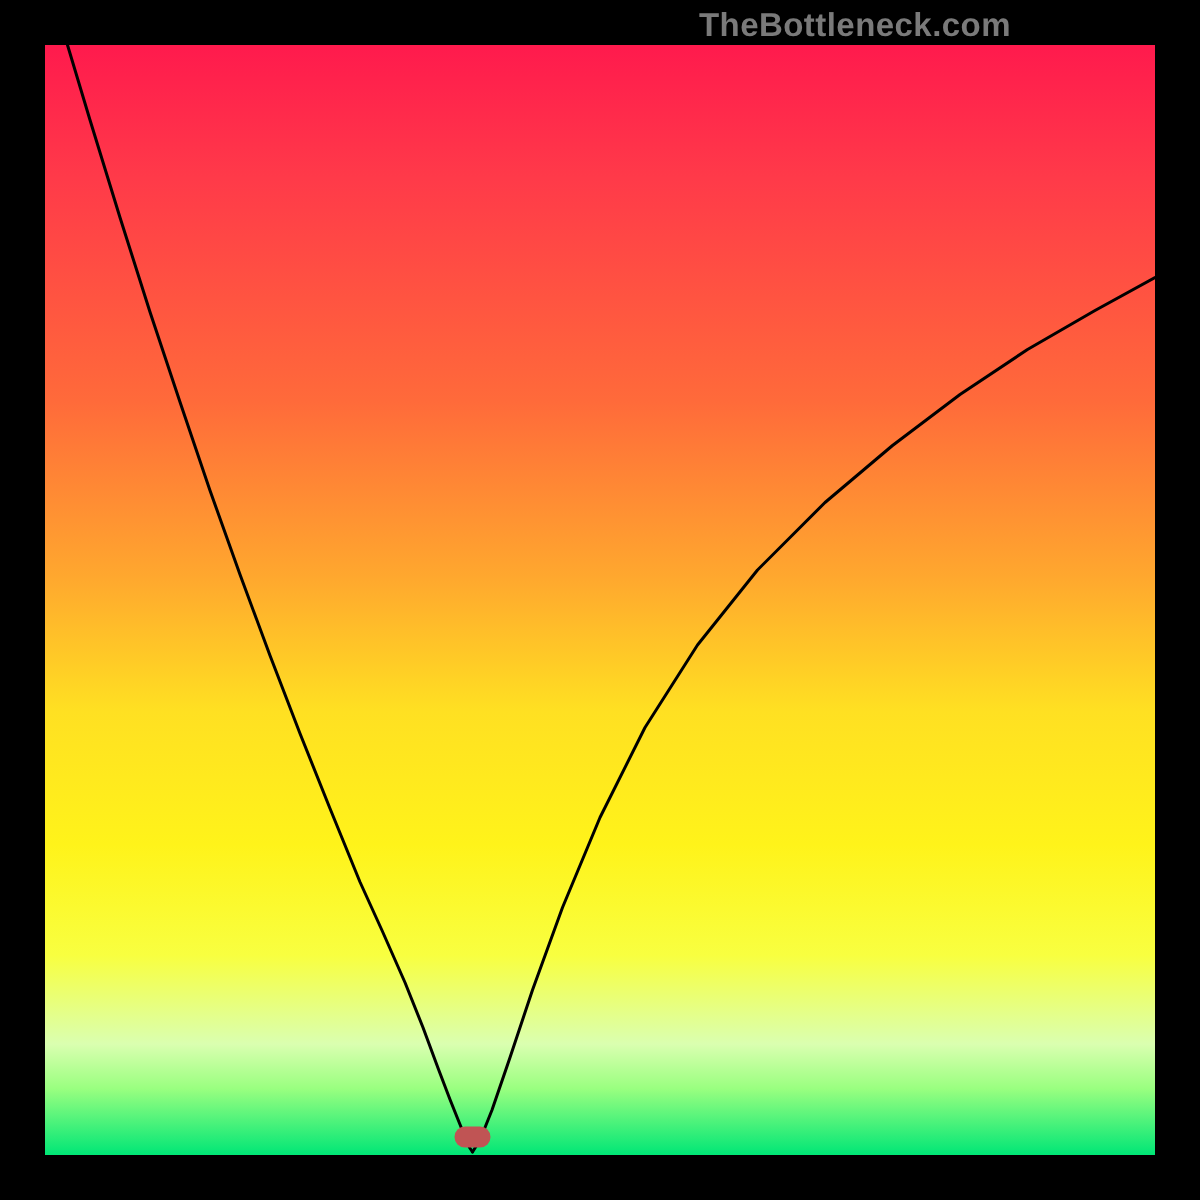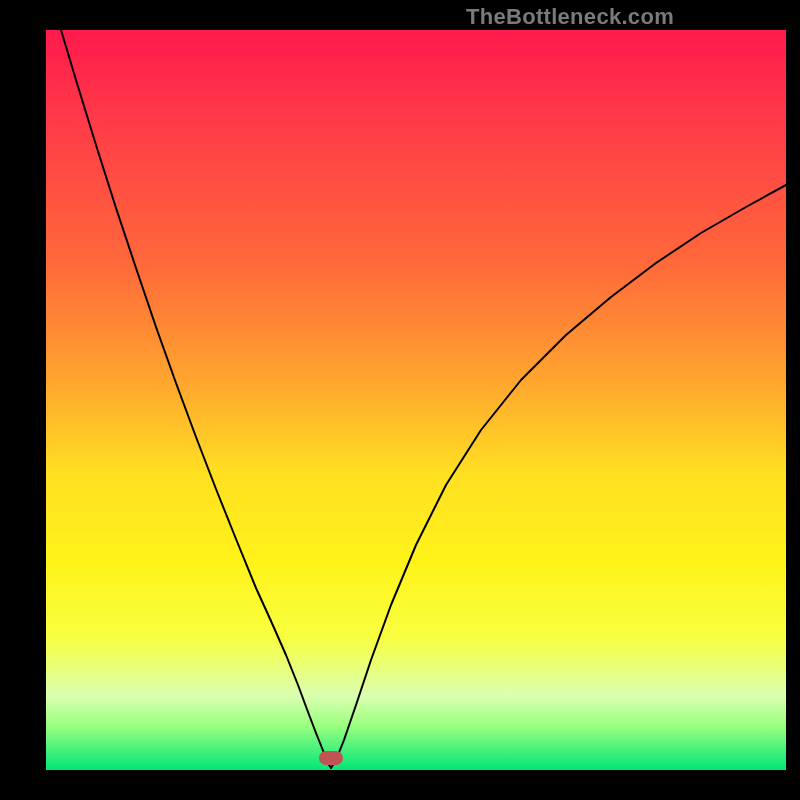--- a/index.html
+++ b/index.html
@@ -7,24 +7,25 @@
     padding: 0;
     width: 800px;
     height: 800px;
     overflow: hidden;
     background: #000;
     font-family: Arial, Helvetica, sans-serif;
   }
   .frame {
     position: absolute;
     top: 0;
-    left: 16px;
+    left: 0;
     width: 672px;
     height: 800px;
     background: #000;
+    padding-left: 16px;
   }
   .plot-area {
     position: absolute;
     top: 30px;
     left: 30px;
     width: 740px;
     height: 740px;
     background: linear-gradient(
       to bottom,
       #ff1a4d 0%,

